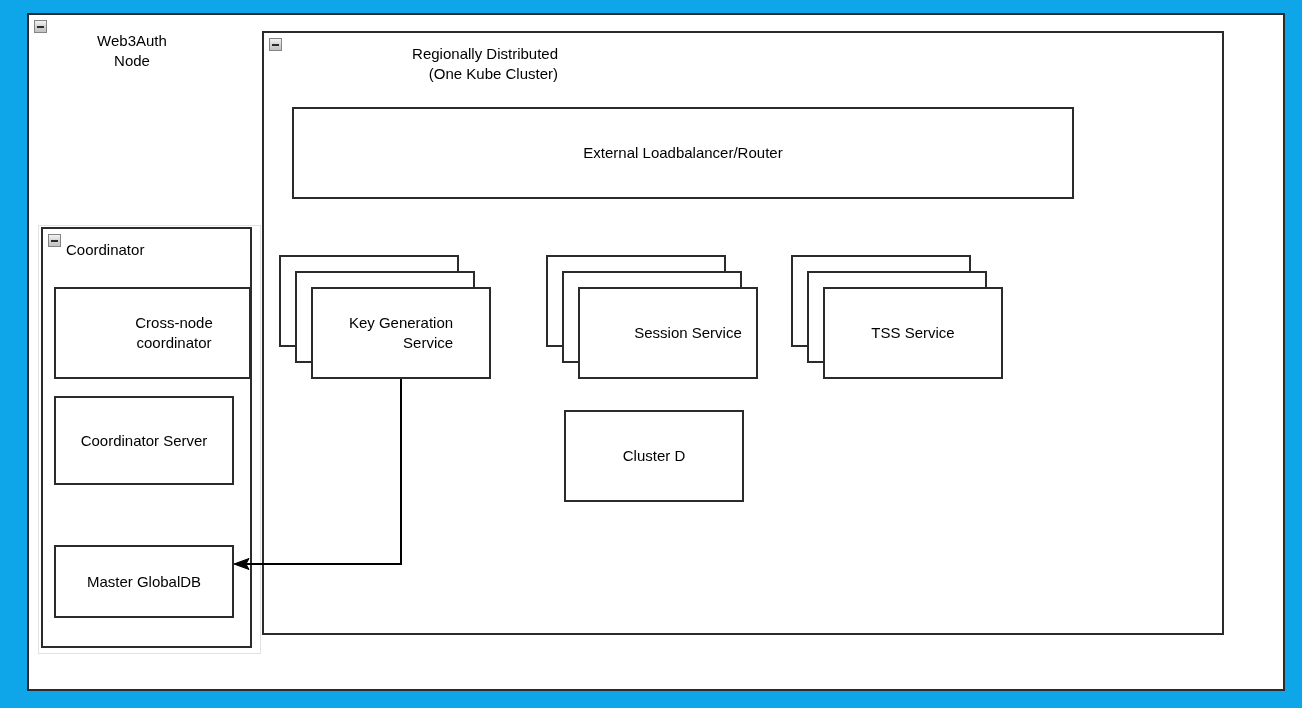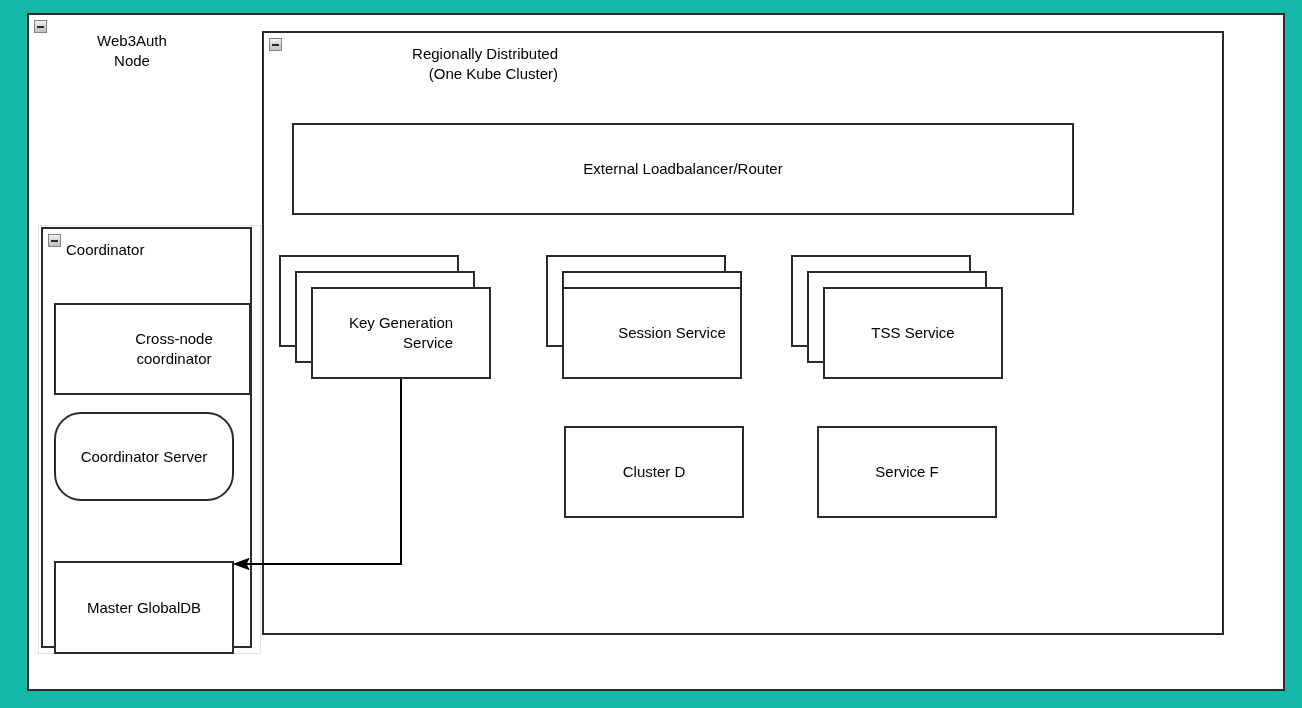--- a/index.html
+++ b/index.html
@@ -9,21 +9,21 @@
     background: #ffffff;
   }
   body {
     font-family: "Liberation Sans", sans-serif;
     -webkit-font-smoothing: antialiased;
   }
   #canvas {
     position: relative;
     width: 1302px;
     height: 708px;
-    background: #14b8a6;
+    background: #0ea5e9;
     overflow: hidden;
   }
 
   
   .node {
     position: absolute;
     box-sizing: border-box;
     background: #ffffff;
     border: 2px solid #3a3a3a;
   }
@@ -83,21 +83,20 @@
     border: 2px solid #2b2b2b;
     display: flex;
     align-items: center;
     justify-content: center;
     text-align: center;
     font-size: 15px;
     line-height: 20px;
     color: #000000;
     white-space: pre-line;
     user-select: none;
-    margin-top: 16px;
   }
 
   
   .stack {
     position: absolute;
   }
   .stack .layer {
     position: absolute;
     box-sizing: border-box;
     background: #ffffff;
@@ -155,46 +154,45 @@
 
   <div class="group node" style="left:41px; top:227px; width:211px; height:421px;"></div>
 
   <div class="collapse-icon" style="left:48px; top:234px;"></div>
 
   <div class="group-title left" style="left:66px; top:240px; width:170px;">Coordinator</div>
 
   <div class="box" style="left:54px; top:287px; width:197px; height:92px;padding-left:43px;">Cross-node
 coordinator</div>
 
-  <div class="box" style="left:54px; top:396px; width:180px; height:89px;border-radius:27px;">Coordinator Server</div>
+  <div class="box" style="left:54px; top:396px; width:180px; height:89px;">Coordinator Server</div>
 
-  <div class="box" style="left:54px; top:545px; width:180px; height:93px;">Master GlobalDB</div>
+  <div class="box" style="left:54px; top:545px; width:180px; height:73px;">Master GlobalDB</div>
 
   <div class="stack" style="left:279px; top:255px; width:212px; height:125px;">
     <div class="layer" style="left:0px; top:0px; width:180px; height:92px;"></div>
     <div class="layer" style="left:16px; top:16px; width:180px; height:92px;"></div>
     <div class="front" style="left:32px; top:32px; width:180px; height:92px;text-align:right;">Key Generation
 Service</div>
   </div>
 
   <div class="stack" style="left:546px; top:255px; width:212px; height:125px;">
     <div class="layer" style="left:0px; top:0px; width:180px; height:92px;"></div>
     <div class="layer" style="left:16px; top:16px; width:180px; height:92px;"></div>
-    <div class="front" style="left:16px; top:32px; width:180px; height:92px;padding-left:40px;">Session Service</div>
+    <div class="front" style="left:32px; top:32px; width:180px; height:92px;padding-left:40px;">Session Service</div>
   </div>
 
   <div class="stack" style="left:791px; top:255px; width:212px; height:125px;">
     <div class="layer" style="left:0px; top:0px; width:180px; height:92px;"></div>
     <div class="layer" style="left:16px; top:16px; width:180px; height:92px;"></div>
     <div class="front" style="left:32px; top:32px; width:180px; height:92px;text-align:center;">TSS Service</div>
   </div>
 
   <div class="box" style="left:564px; top:410px; width:180px; height:92px;">Cluster D</div>
 
-  <div class="box" style="left:817px; top:410px; width:180px; height:92px;">Service F</div>
 
   <svg id="connectors" viewBox="0 0 1302 708" width="1302" height="708">
     <g>
       <path d="M 401 379 L 401 564 L 240 564" fill="none" stroke="#000000" stroke-width="2"></path>
       <path d="M 234 564 L 249 558.5 L 246 564 L 249 569.5 Z" fill="#000000" stroke="#000000" stroke-width="1" stroke-linejoin="miter"></path>
     </g>
   </svg>
 
 </div>
 

